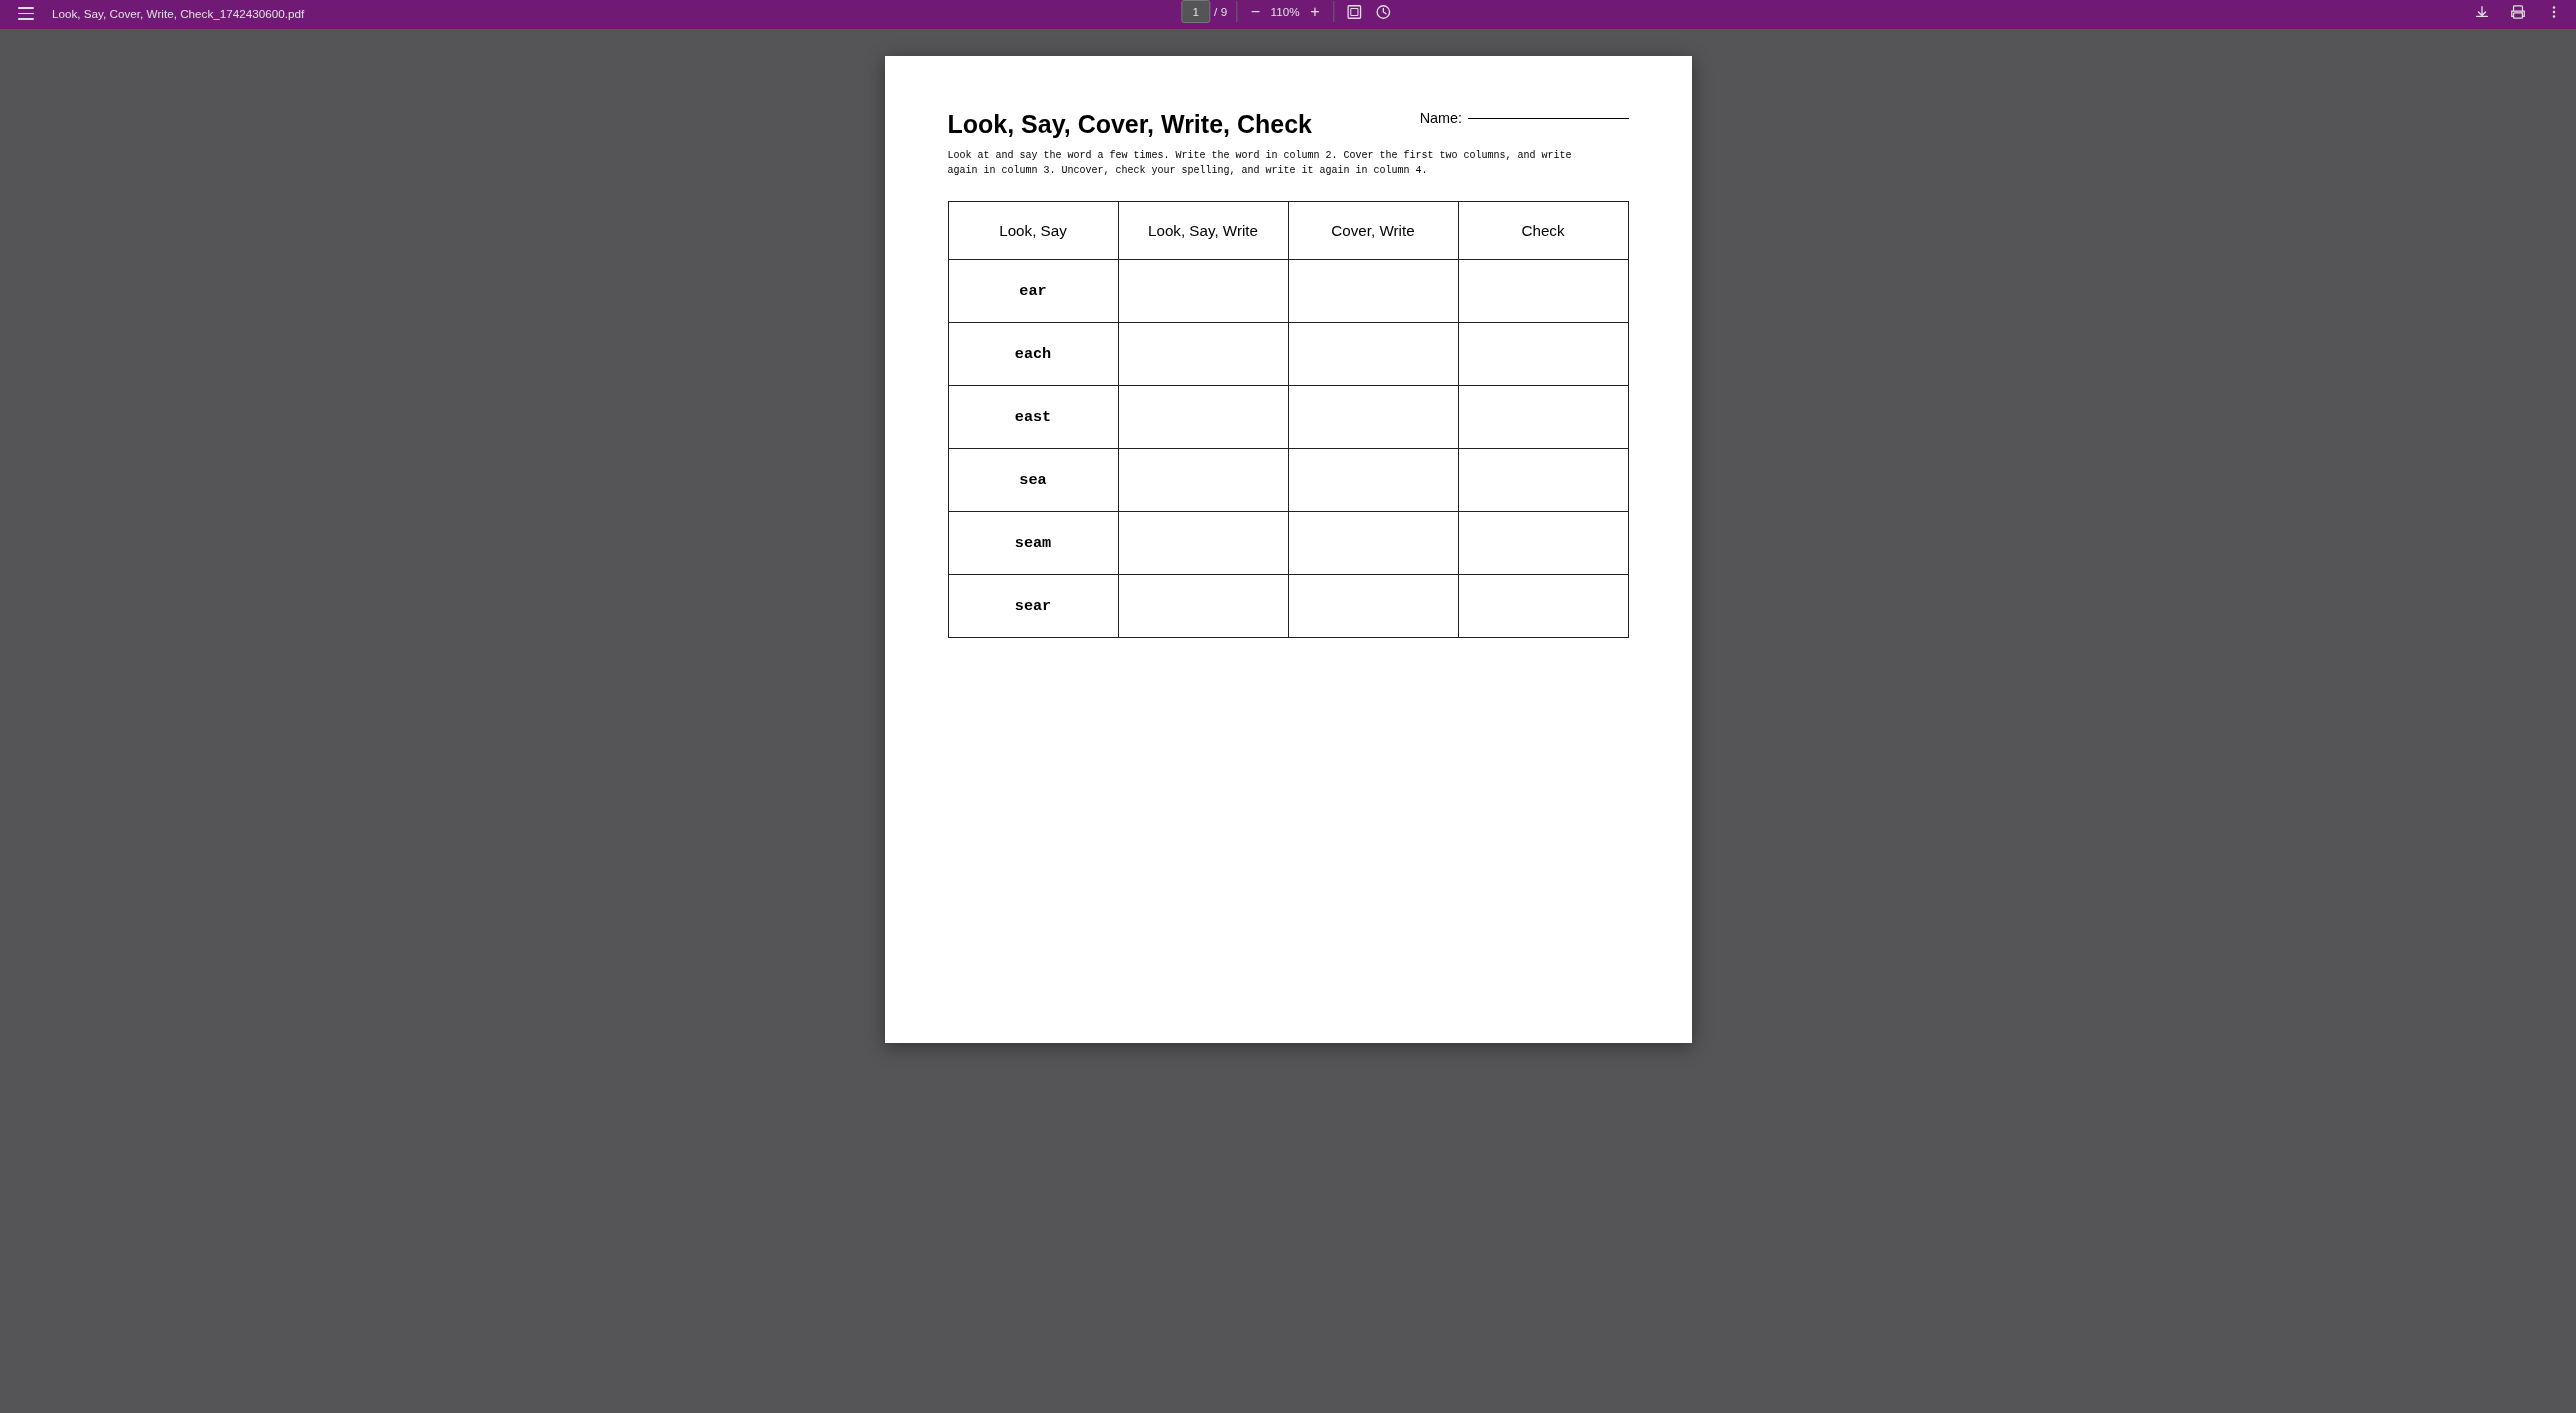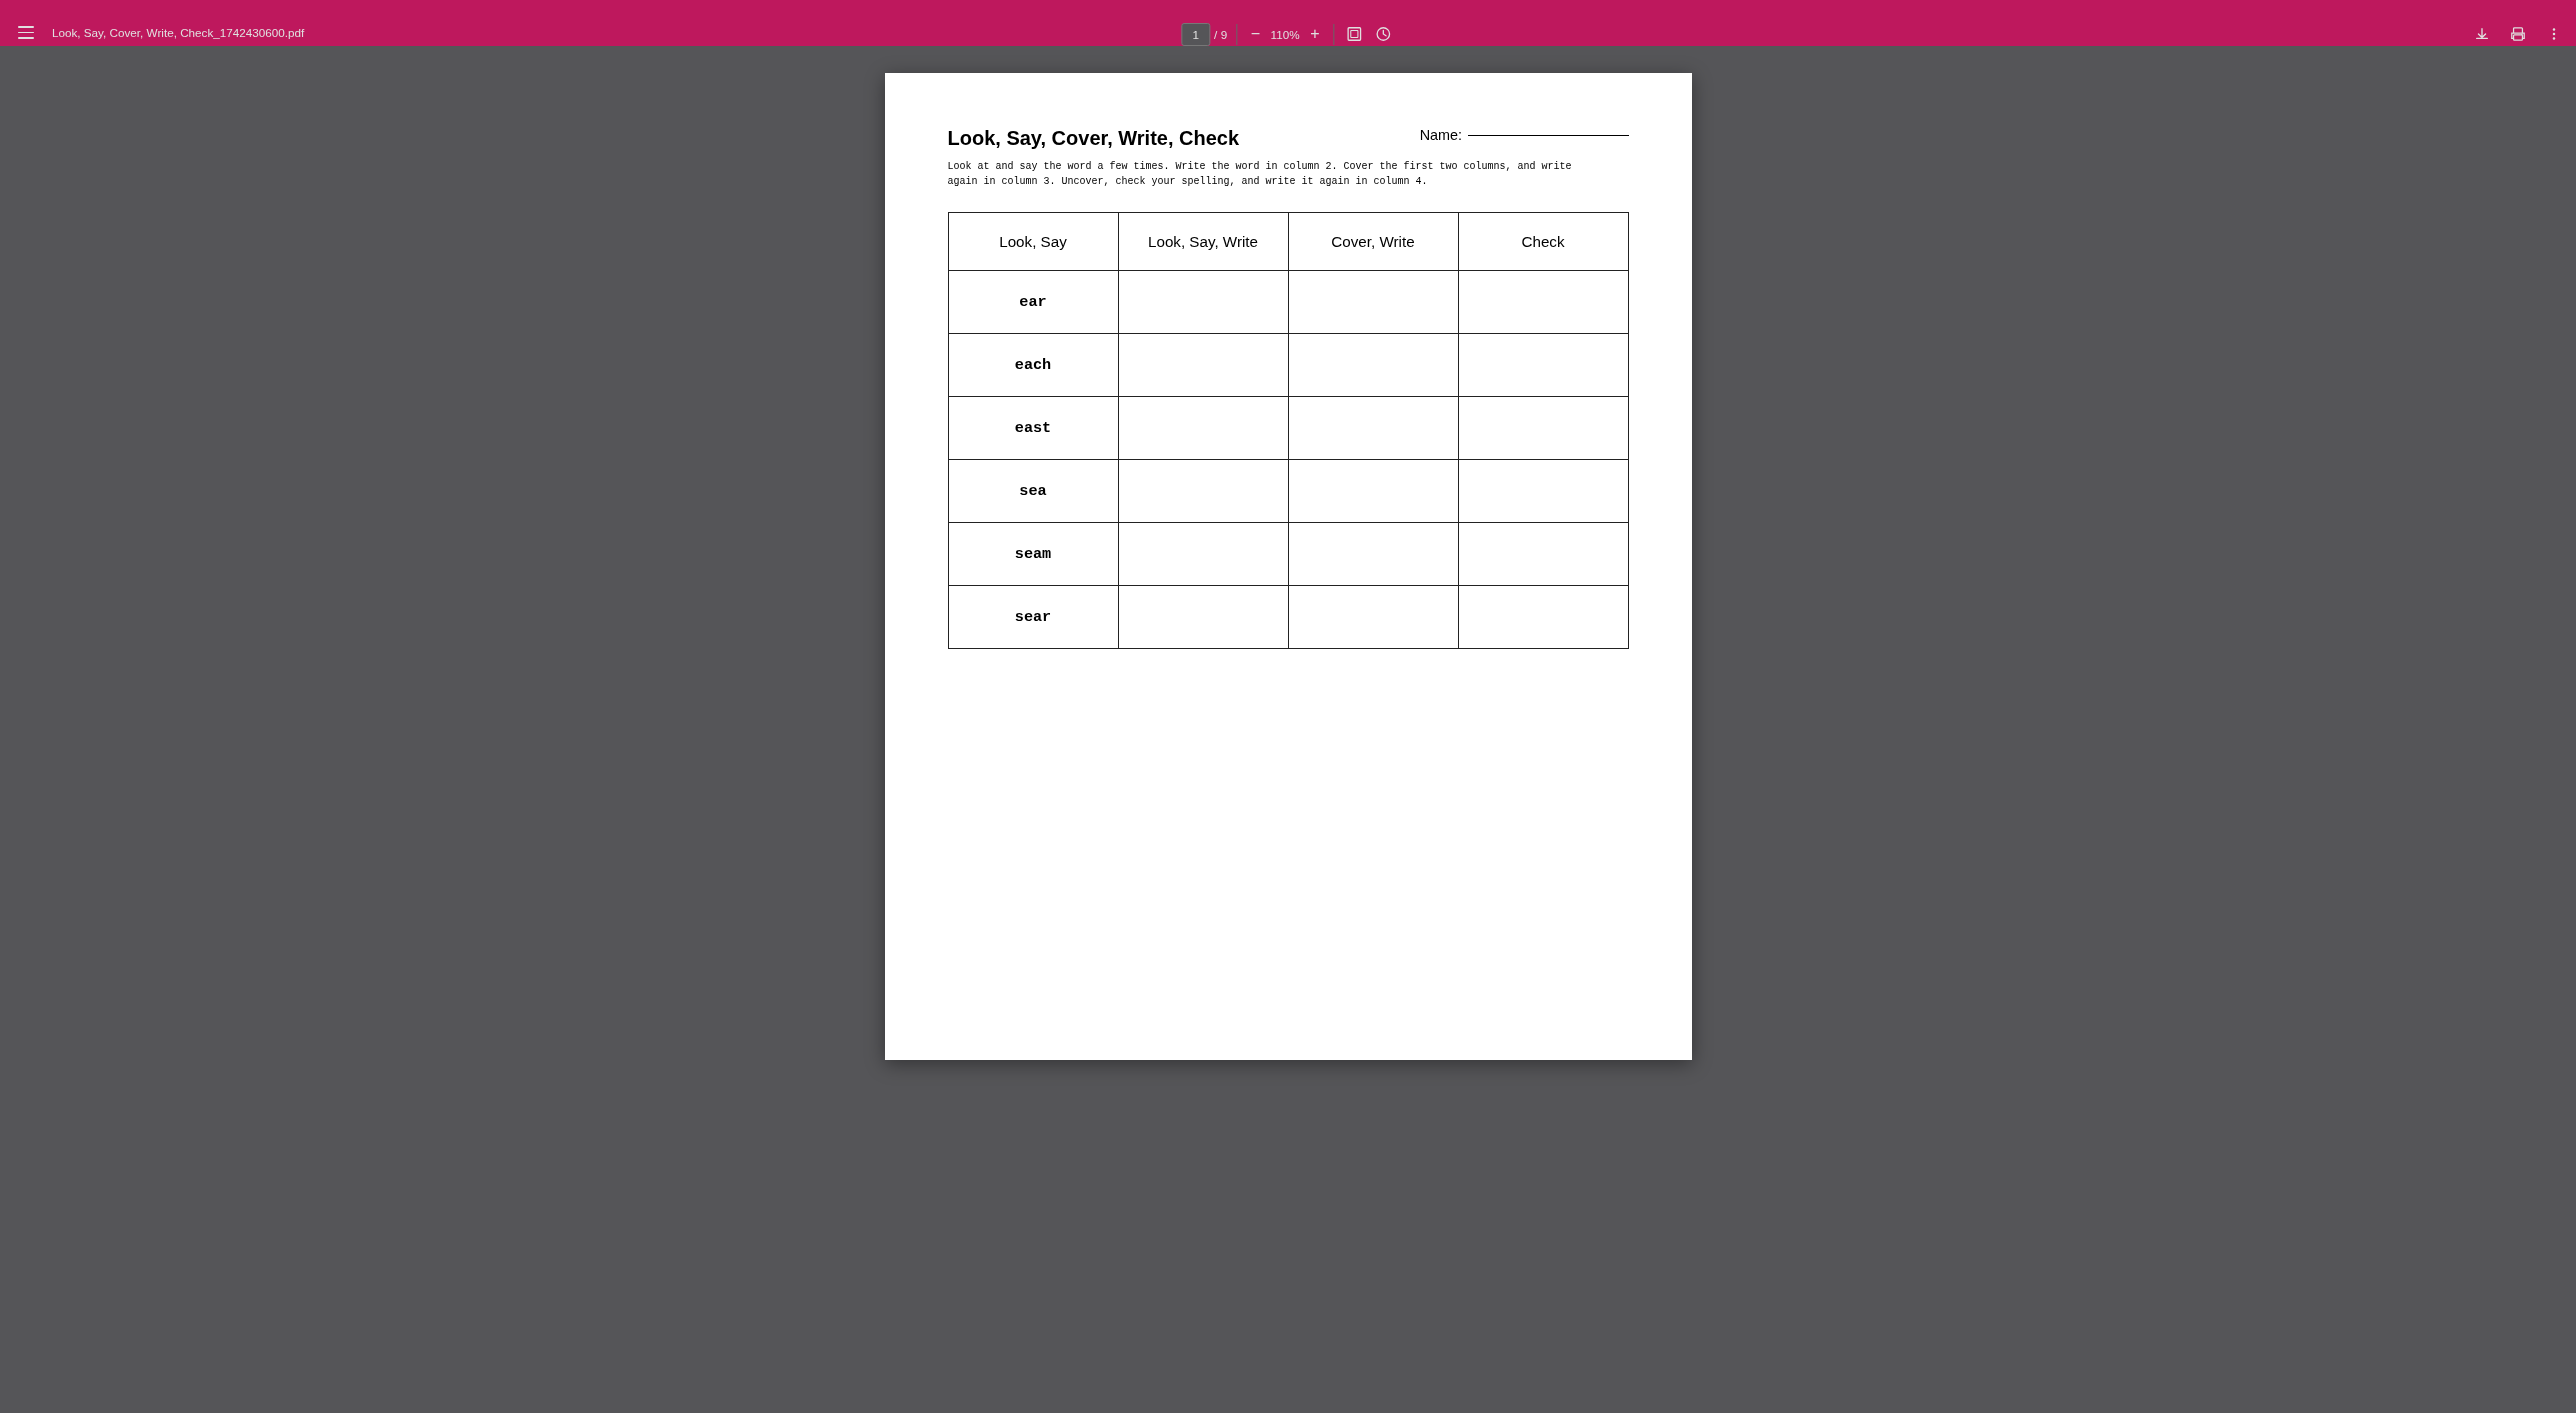--- a/index.html
+++ b/index.html
@@ -7,24 +7,24 @@
     body {
       background-color: #555558;
       font-family: Arial, sans-serif;
       min-height: 100vh;
       display: flex;
       flex-direction: column;
     }
 
     
     .toolbar {
-      background-color: #be185d;
-      display: flex;
-      align-items: flex-end;
-      height: 46px;
+      background-color: #701a75;
+      display: flex;
+      align-items: flex-start;
+      height: 29px;
       padding: 0 10.8px;
       color: #e0e0e0;
       flex-shrink: 0;
       position: relative;
     }
 
     .toolbar-left {
       display: flex;
       align-items: center;
       gap: 10.8px;
@@ -153,21 +153,21 @@
     }
 
     .page-header {
       display: flex;
       justify-content: space-between;
       align-items: flex-start;
       margin-bottom: 9px;
     }
 
     .page-title {
-      font-size: 20px;
+      font-size: 25px;
       font-weight: bold;
       font-family: Arial, sans-serif;
     }
 
     .name-line {
       font-size: 14.4px;
       font-family: Arial, sans-serif;
       display: flex;
       align-items: center;
       gap: 5.4px;

